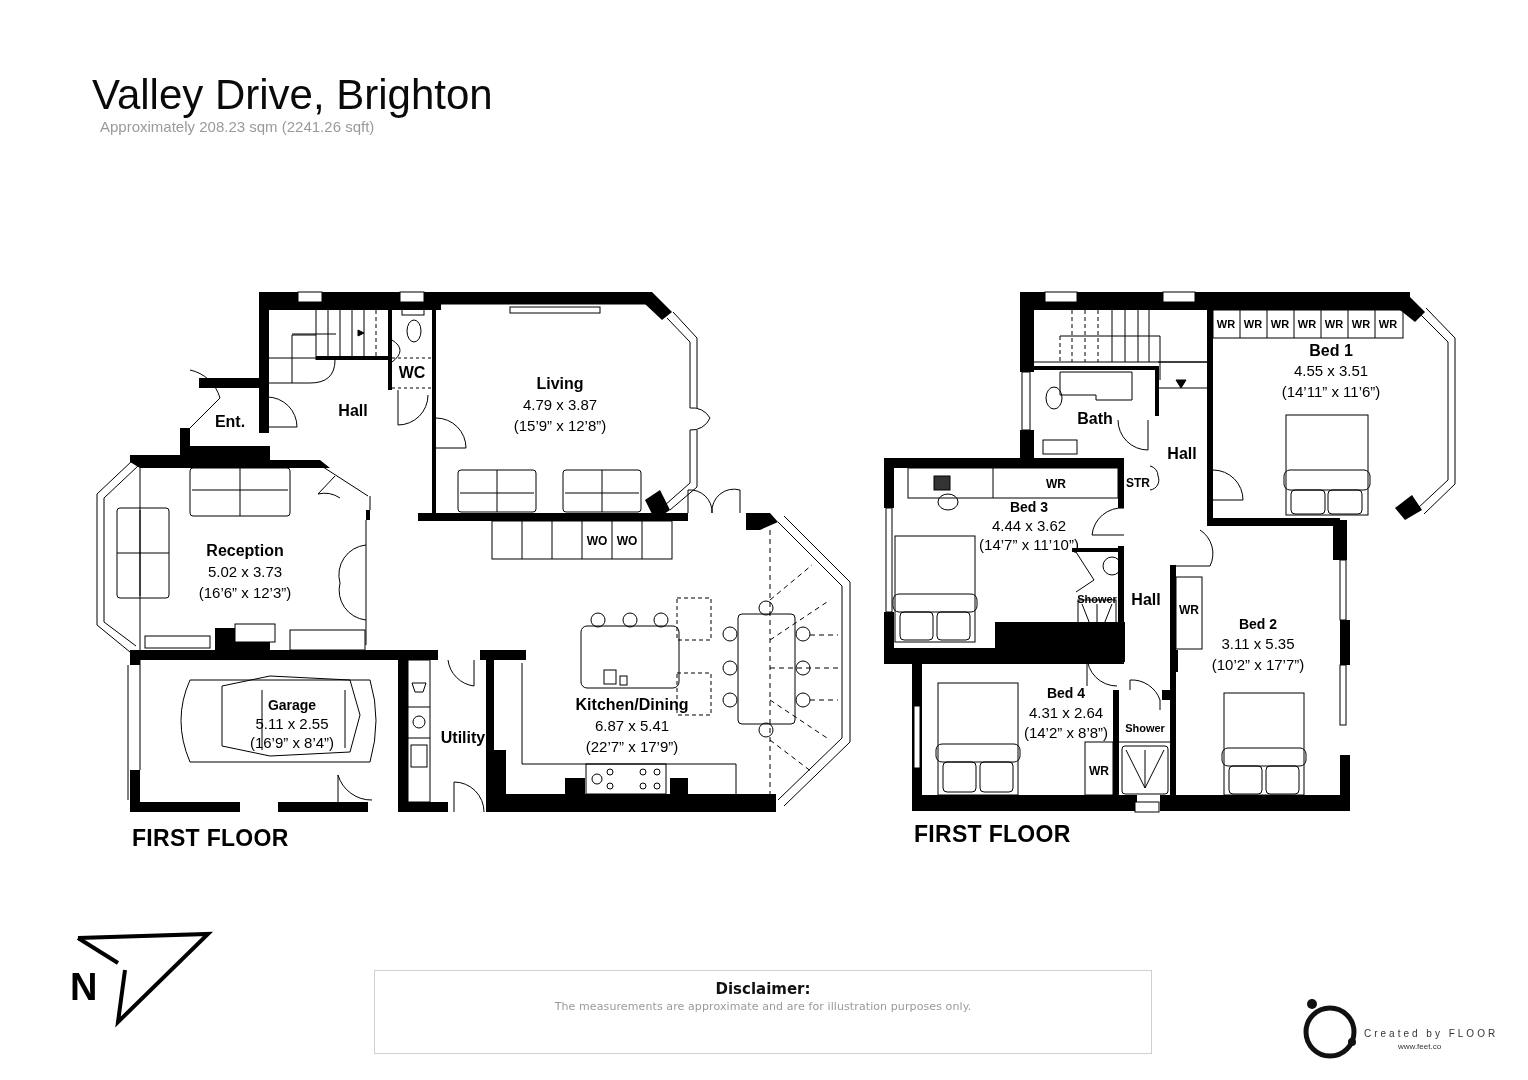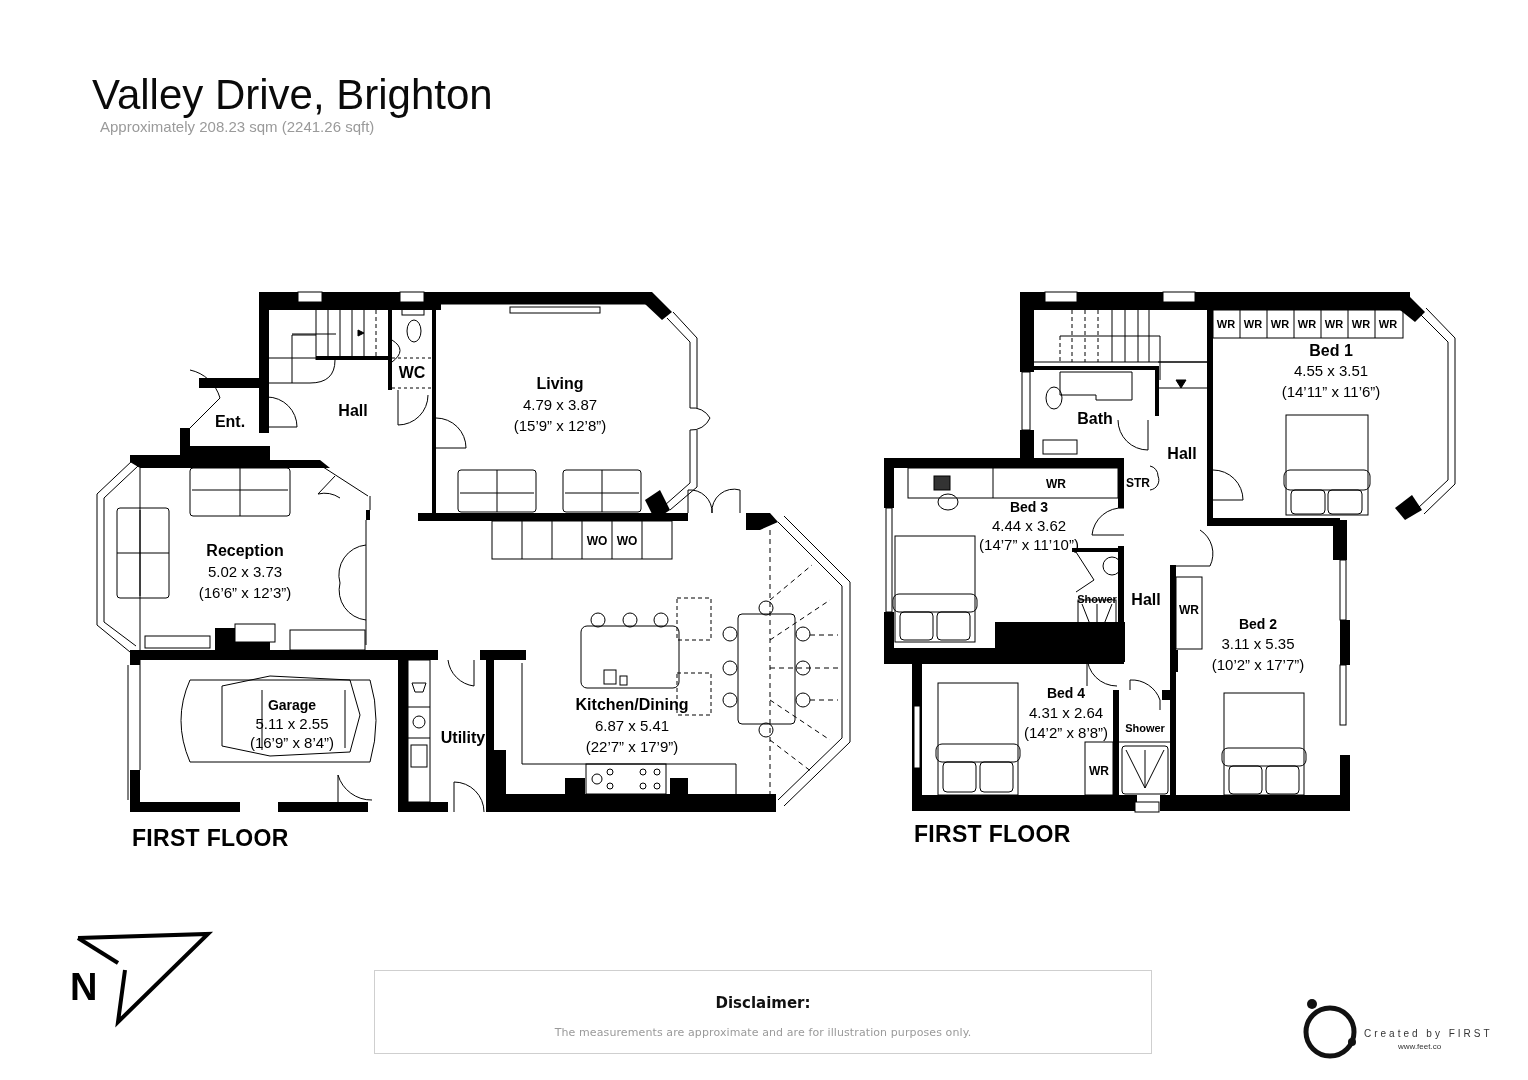--- a/index.html
+++ b/index.html
@@ -5,22 +5,22 @@
   html,body{margin:0;padding:0;background:#ffffff;}
   body{width:1528px;height:1080px;position:relative;overflow:hidden;font-family:"Liberation Sans",sans-serif;color:#000;}
   .title{position:absolute;left:92px;top:76px;font-size:42px;line-height:38px;color:#0a0a0a;}
   .subtitle{position:absolute;left:100px;top:115px;font-size:15px;line-height:24px;color:#9a9a9a;}
   svg.plan{position:absolute;left:0;top:0;}
   .room-name{font-family:"Liberation Sans",sans-serif;font-weight:bold;font-size:16px;}
   .room-dim{font-family:"Liberation Sans",sans-serif;font-size:15px;}
   .small-b{font-family:"Liberation Sans",sans-serif;font-weight:bold;font-size:12px;}
   .floor-label{position:absolute;font-weight:bold;font-size:23px;letter-spacing:0.3px;}
   .disclaimer{position:absolute;left:374px;top:970px;width:778px;height:84px;border:1.5px solid #cfcfcf;box-sizing:border-box;text-align:center;}
-  .disclaimer .d-title{font-family:"DejaVu Sans",sans-serif;font-weight:bold;font-size:15px;color:#111;margin-top:23px;line-height:18px;}
-  .disclaimer .d-line{font-family:"DejaVu Sans",sans-serif;font-size:11px;color:#9a9a9a;line-height:17px;letter-spacing:0.1px;margin-top:12px;}
+  .disclaimer .d-title{font-family:"DejaVu Sans",sans-serif;font-weight:bold;font-size:15px;color:#111;margin-top:9px;line-height:18px;}
+  .disclaimer .d-line{font-family:"DejaVu Sans",sans-serif;font-size:11px;color:#9a9a9a;line-height:17px;letter-spacing:0.1px;}
   .logo{position:absolute;left:1300px;top:992px;width:210px;height:70px;}
   .logo .brand{position:absolute;left:64px;top:36px;font-size:10px;letter-spacing:3px;color:#333;}
   .logo .url{position:absolute;left:98px;top:50px;font-size:8px;color:#333;}
 </style>
 </head>
 <body>
 
 <div class="title">Valley Drive, Brighton</div>
 <div class="subtitle">Approximately 208.23 sqm (2241.26 sqft)</div>
 
@@ -412,15 +412,15 @@
   <div class="d-title">Disclaimer:</div>
   <div class="d-line">The measurements are approximate and are for illustration purposes only.</div>
 </div>
 
 <div class="logo">
   <svg width="60" height="70" viewBox="0 0 60 70">
     <circle cx="30" cy="40" r="24" fill="none" stroke="#111" stroke-width="5"></circle>
     <circle cx="12" cy="12" r="5" fill="#111"></circle>
     <circle cx="52" cy="50" r="4" fill="#111"></circle>
   </svg>
-  <span class="brand">Created by FIRST</span>
+  <span class="brand">Created by FLOOR</span>
   <span class="url">www.feet.co</span>
 </div>
 
 </body></html>

